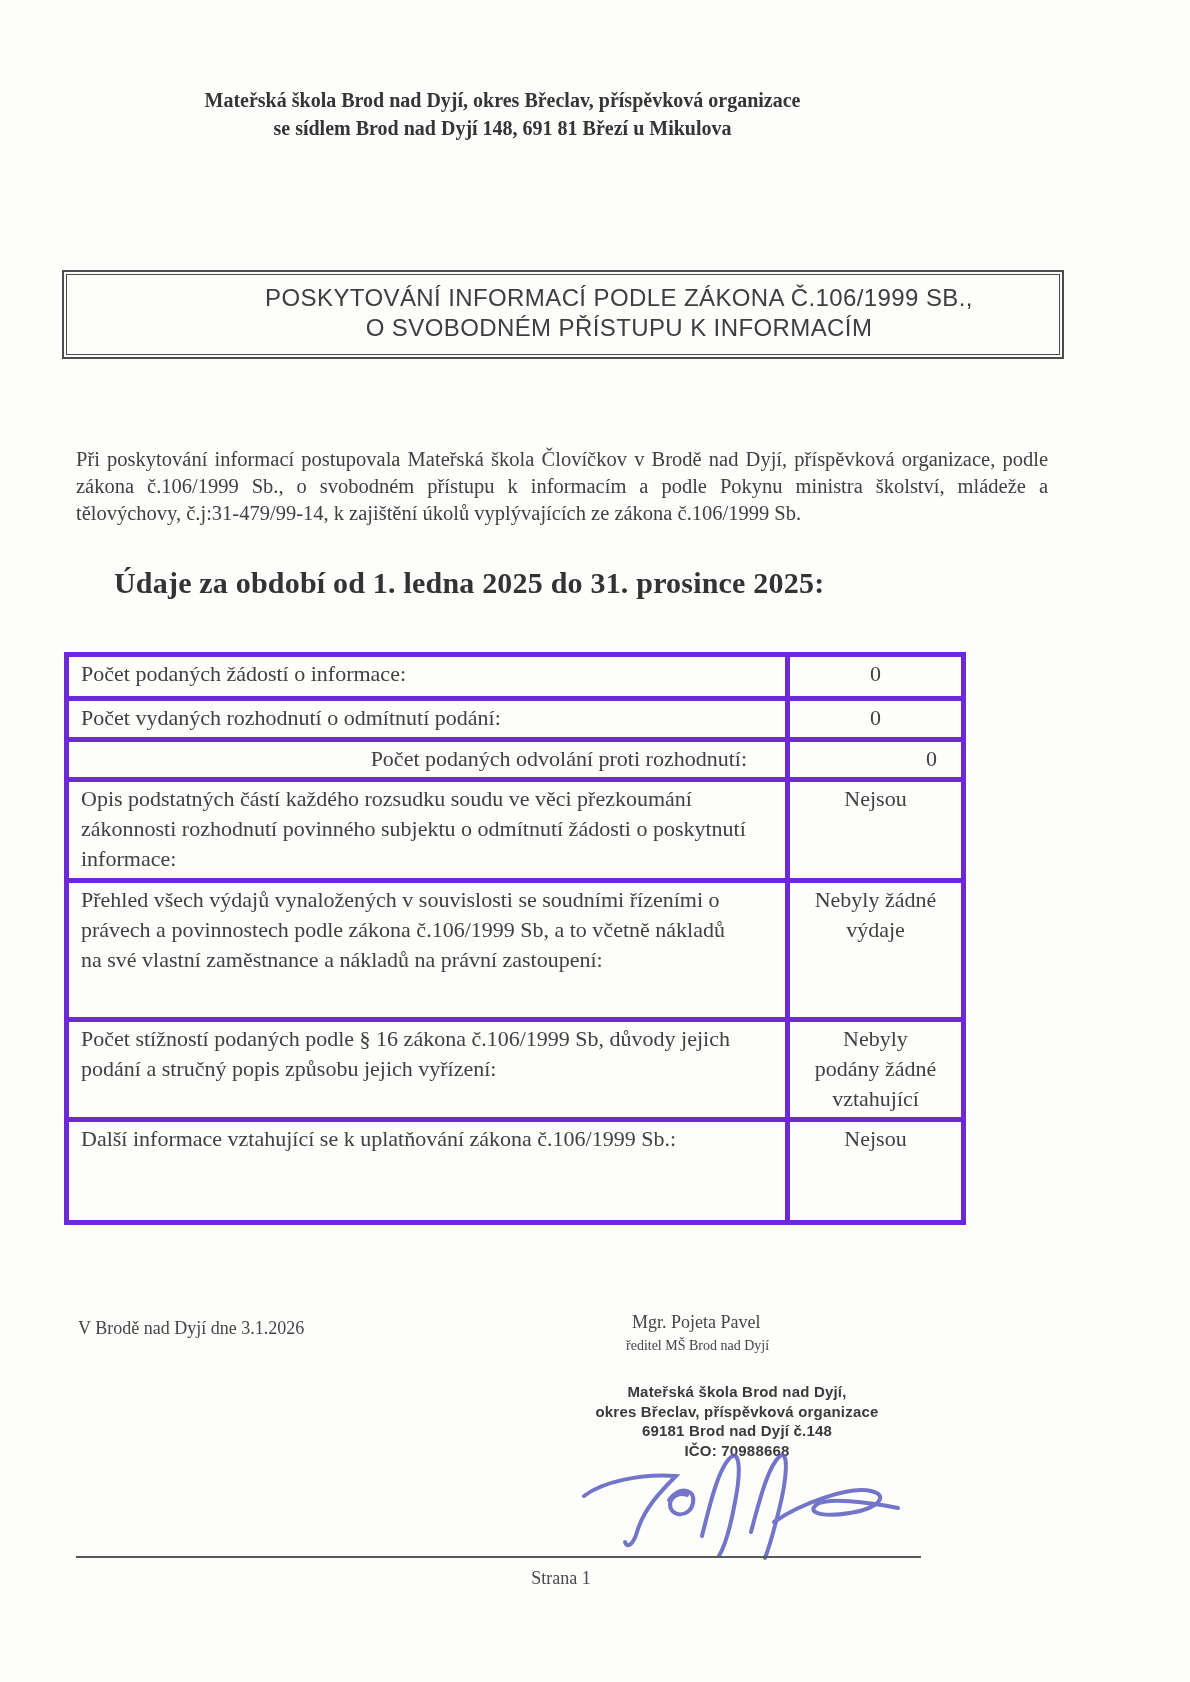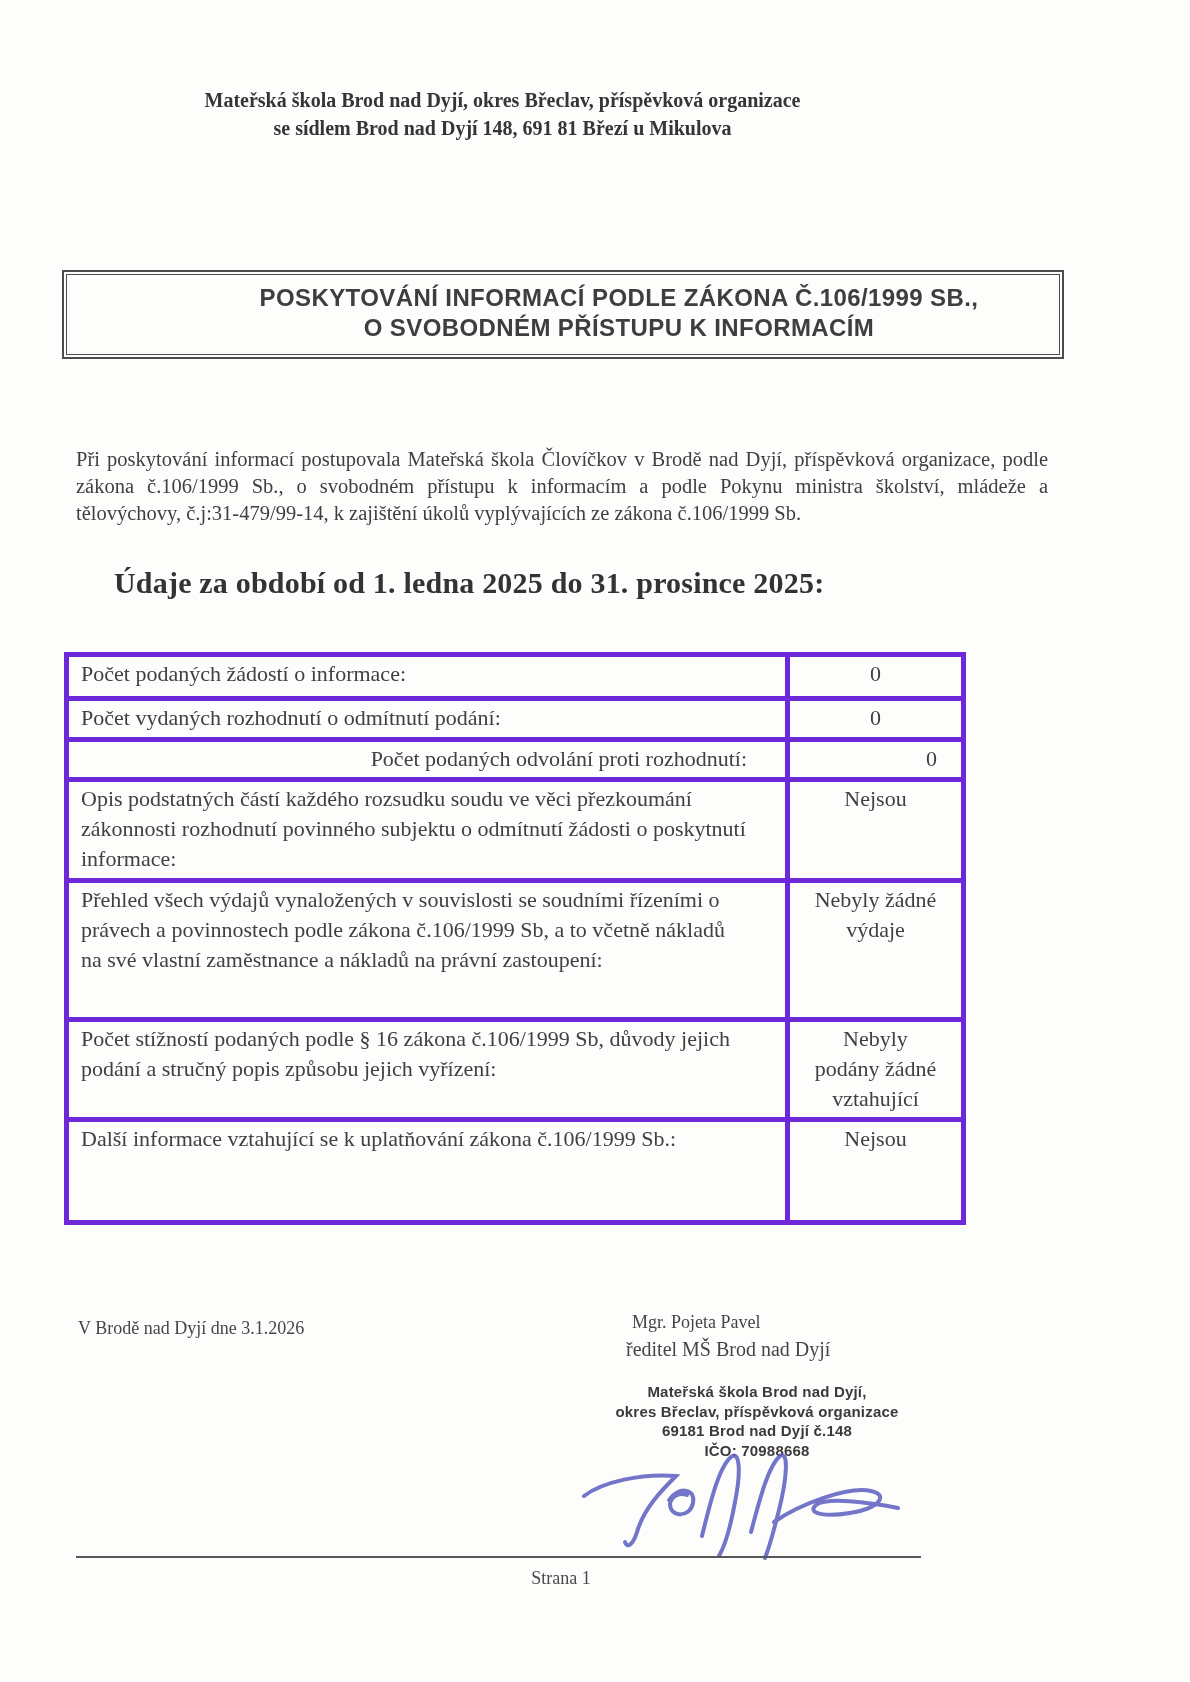--- a/index.html
+++ b/index.html
@@ -12,21 +12,21 @@
   
   .school-header { position:absolute; top:86px; left:0; width:1005px; text-align:center;
     line-height:28px; font-size:20px; color:#414141; }
   .school-header .bold-line { font-weight:bold; color:#353535; }
   .email-link { text-decoration:underline; color:#414141; }
 
   
   .title-box { position:absolute; left:62px; top:270px; width:994px;
     border:2px solid #4d4d4d; padding:2px; background:#fdfdfc; }
   .title-box-inner { border:1px solid #4d4d4d; padding:8px 6px 11px 118px; text-align:center;
-    font-family:"Liberation Sans", sans-serif; font-weight:bold; font-size:24px;
+    font-family:"Liberation Sans", sans-serif; font-weight:normal; font-size:24px;
     line-height:30px; color:#3e3e3e; letter-spacing:0.4px; }
 
   
   .intro { position:absolute; left:76px; top:446px; width:972px; font-size:20.5px;
     line-height:27px; text-align:justify; color:#3f3f3f; }
 
   
   .section-heading { position:absolute; left:114px; top:566px; font-size:30px;
     font-weight:bold; color:#333333; letter-spacing:0.2px; }
 
@@ -42,24 +42,24 @@
   .info-table tr:nth-child(3) td { height:28px;text-align:right; }
   .info-table tr:nth-child(4) td { height:91px; }
   .info-table tr:nth-child(5) td { height:129px; }
   .info-table tr:nth-child(6) td { height:59px; }
   .info-table tr:nth-child(7) td { height:93px; }
   .info-table tr:nth-child(8) td { height:61px; }
 
   
   .signoff-date { position:absolute; left:78px;  top:1318px; font-size:18px; color:#454545; }
   .signoff-name { position:absolute; left:632px; top:1312px; font-size:18px; color:#454545; }
-  .signoff-role { position:absolute; left:626px; top:1338px; font-size:20px; color:#454545; }
+  .signoff-role { position:absolute; left:626px; top:1338px; font-size:14px; color:#454545; }
 
   
-  .stamp { position:absolute; left:566px; top:1382px; width:382px; text-align:center;
+  .stamp { position:absolute; left:546px; top:1382px; width:382px; text-align:center;
     font-family:"Liberation Sans", sans-serif; font-weight:bold; font-size:15px;
     line-height:19.5px; color:#3a3a3a; letter-spacing:0.2px; }
 
   
   .signature { position:absolute; left:568px; top:1446px; }
 
   
   .footer-divider { position:absolute; left:76px; top:1556px; width:845px; height:2px;
     background:#585858; }
   .page-number { position:absolute; left:0; top:1568px; width:1122px; text-align:center;

